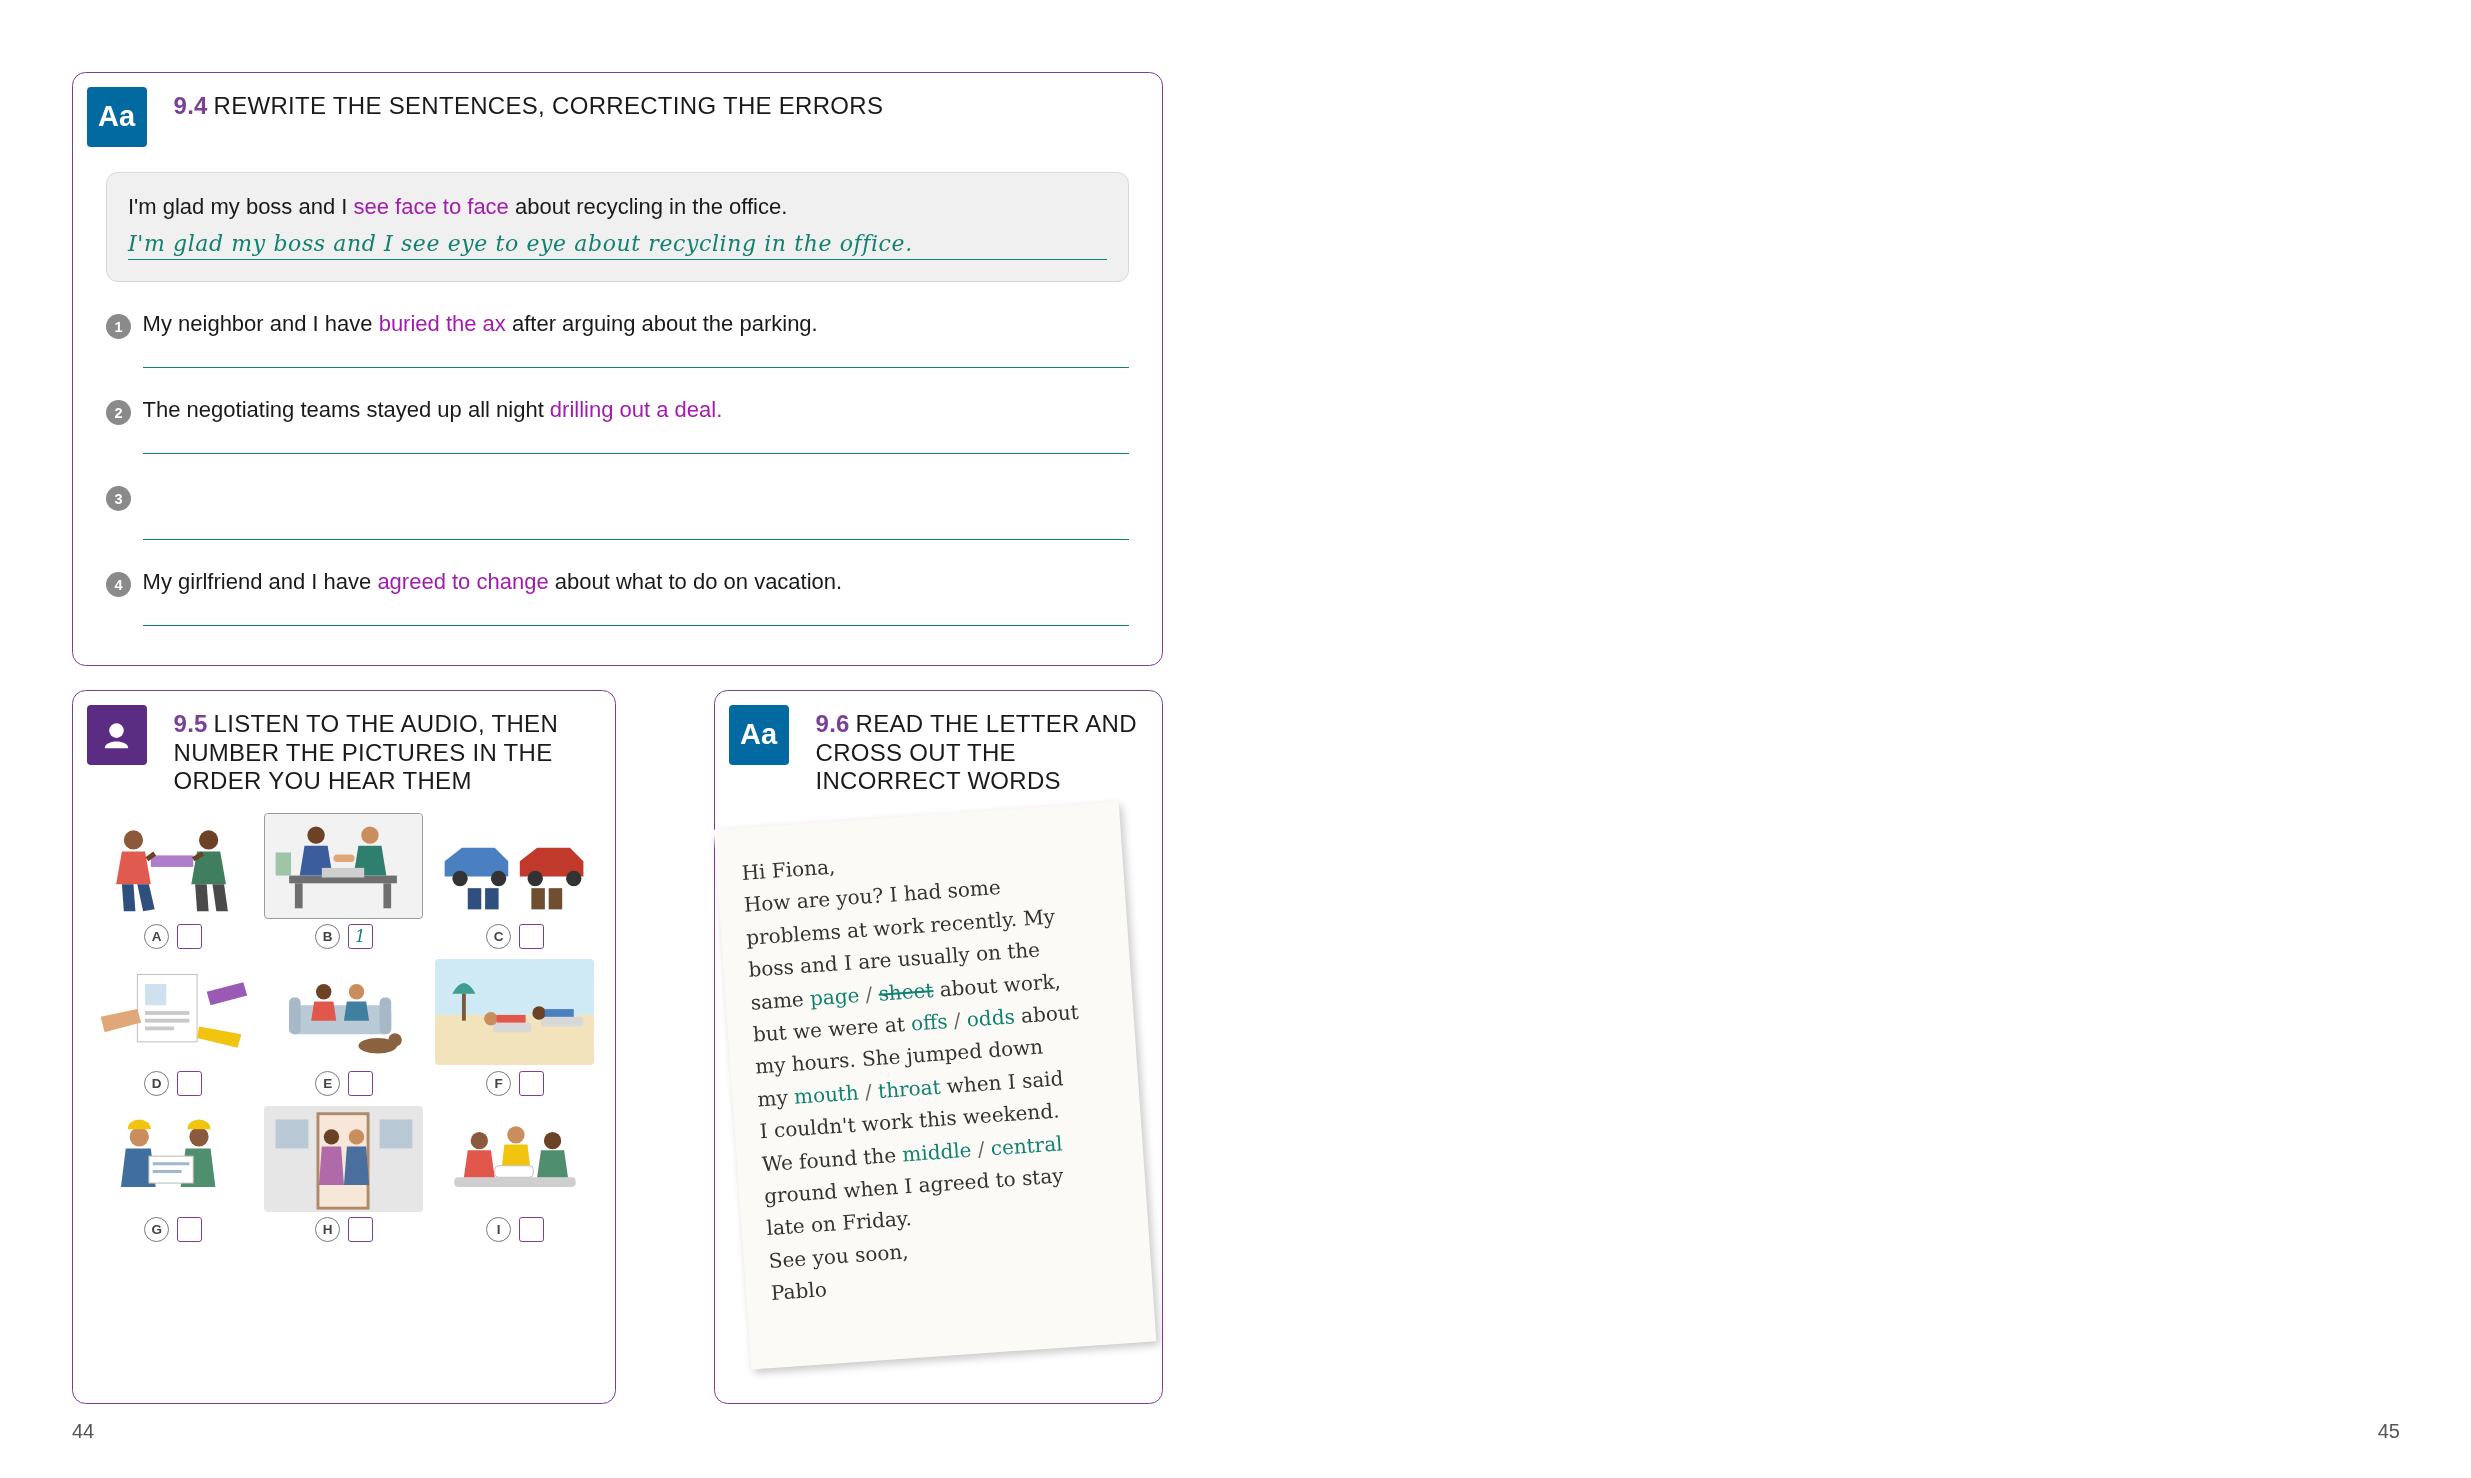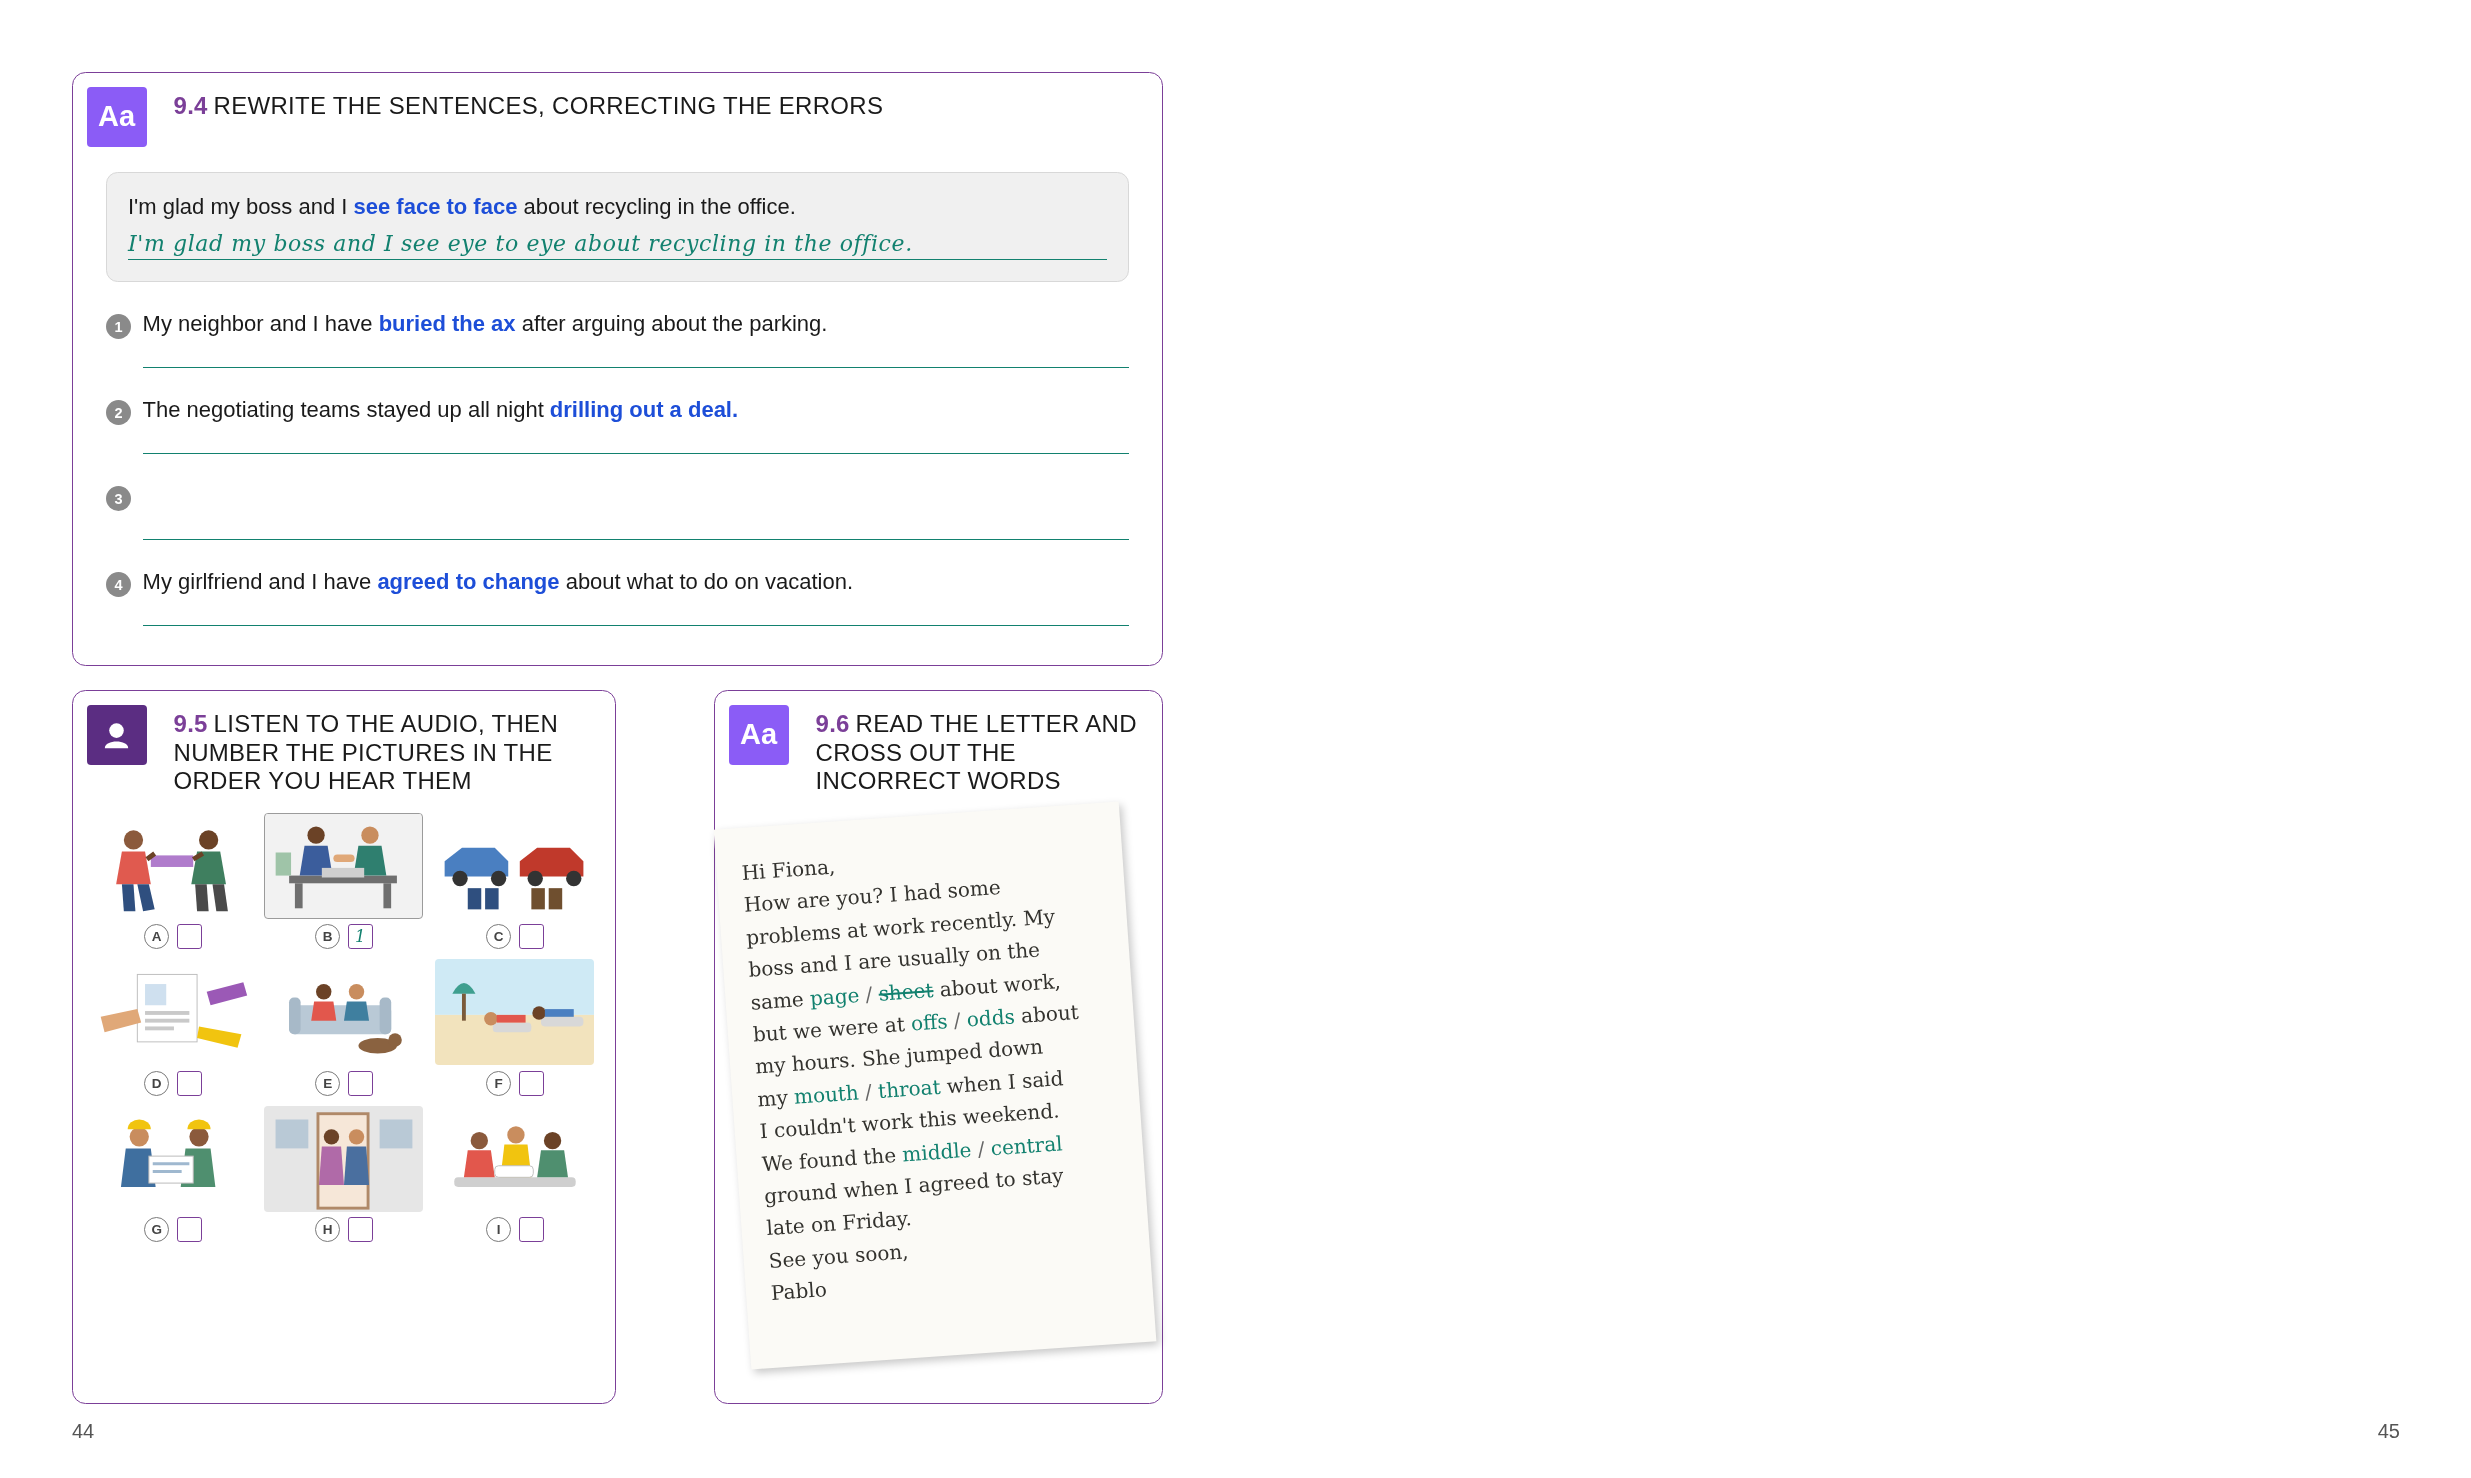--- a/index.html
+++ b/index.html
@@ -27,21 +27,21 @@
     border-radius:13.5px;
     background:#ffffff;
   }
   .ex-head {
     display:flex;
     align-items:flex-start;
     padding:13.5px 15.4px 0 13.5px;
   }
   .badge {
     width:60px; height:60px;
-    background:#8b5cf6;
+    background:#0369a1;
     color:#fff;
     border-radius:3.9px;
     font-size:29px;
     font-weight:bold;
     display:flex; align-items:center; justify-content:center;
     flex:0 0 auto;
     letter-spacing:0px;
   }
   .badge.audio { background:#5b2d82; }
   .head-text {
@@ -61,21 +61,21 @@
   
   #ex94 { left:72px; top:72px; width:1091px; height:594px; }
   .example-box {
     margin:25px 33px 0 33px;
     background:#f0f0f0;
     border:1px solid #d8d8d8;
     border-radius:11.6px;
     padding:17.4px 21px 21px 21px;
   }
   .ex-line { font-size:22px; line-height:1.5; }
-  .teal { color:#1d4ed8; font-weight:bold; }
+  .teal { color:#a21caf; font-weight:normal; }
   .answer-hand {
     font-family:"DejaVu Serif", serif;
     font-style:italic;
     color:#12816f;
     font-size:22px;
     border-bottom:1.9px solid #12816f;
     display:block;
     margin-top:7.7px;
     padding-bottom:3.9px;
     letter-spacing:0.6px;

